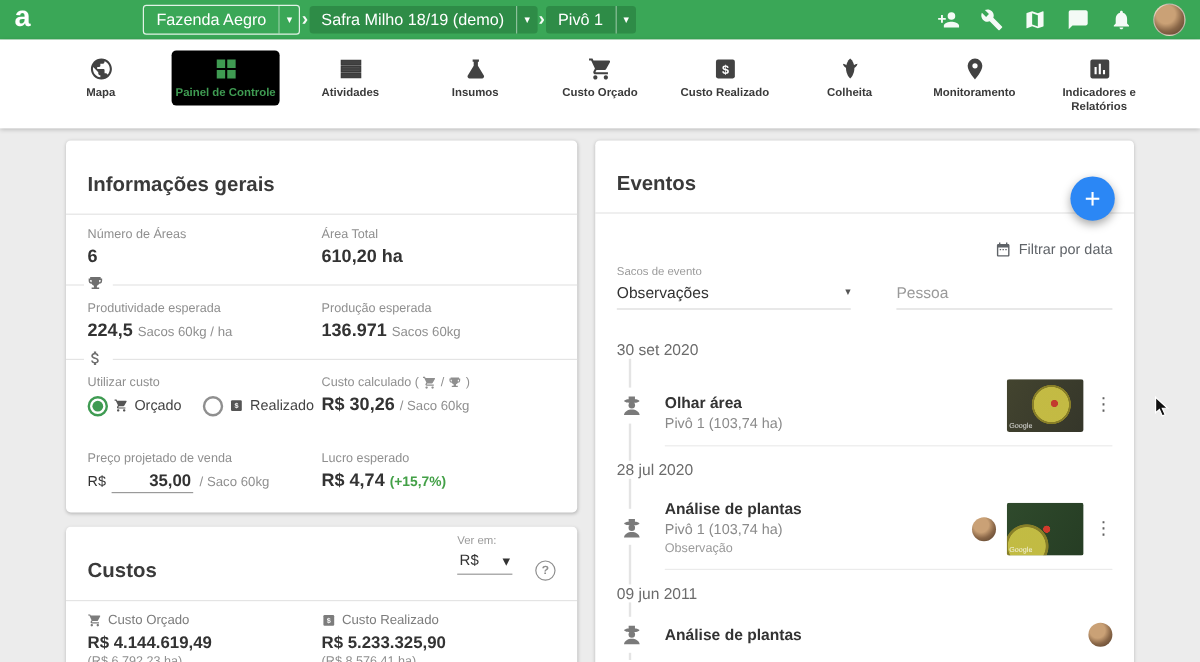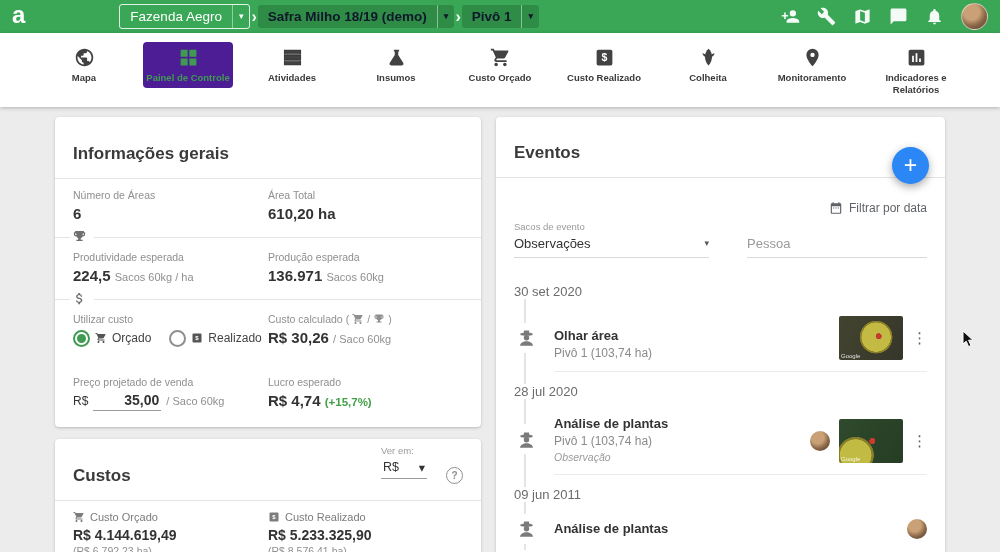--- a/index.html
+++ b/index.html
@@ -7,35 +7,35 @@
          font-family:"Liberation Sans",sans-serif;-webkit-font-smoothing:antialiased;}
 
   
   .topbar{height:33px;background:#3aa757;display:flex;align-items:center;padding:0 12px;gap:8px;}
   .logo{color:#fff;font-size:24px;font-weight:700;line-height:1;margin-top:-3px;cursor:default;}
   .crumbs{display:flex;align-items:center;margin-left:86px;gap:1px;}
   .selbox{height:23px;display:flex;align-items:center;border-radius:3px;font-size:13.5px;cursor:pointer;}
   .selbox .lbl{padding:0 10px;white-space:nowrap;}
   .selbox .caret{padding:0 6px;border-left:1px solid rgba(255,255,255,.45);font-size:9px;line-height:23px;}
   .selbox.farm{border:1px solid rgba(255,255,255,.85);color:#fff;}
-  .selbox.season,.selbox.field{background:#2e8c47;color:#0f172a;font-weight:bold;}
+  .selbox.season,.selbox.field{background:#2e8c47;color:#ffffff;}
   .chev{color:rgba(255,255,255,.95);font-size:16px;font-weight:700;}
   .top-icons{margin-left:auto;display:flex;align-items:center;gap:17px;}
   .ticon{width:19px;height:19px;fill:#fff;opacity:.95;cursor:pointer;}
   .avatar{width:25px;height:25px;border-radius:50%;border:1px solid rgba(255,255,255,.55);
           background:radial-gradient(circle at 38% 32%,#caa176 0 34%,#8a6748 60%,#4e3826 100%);cursor:pointer;}
 
   
   .tabbar{background:#fff;box-shadow:0 1px 4px rgba(0,0,0,.25);display:flex;justify-content:center;
           align-items:flex-start;gap:14px;padding:9px 0 6px;position:relative;z-index:2;}
   .tab{width:86px;display:flex;flex-direction:column;align-items:center;gap:4px;padding:5px 2px 4px;
        border-radius:4px;color:#3a3a3a;cursor:pointer;}
   .tab svg{width:21px;height:21px;fill:#424242;}
   .tab .tlabel{font-size:9.5px;font-weight:700;text-align:center;line-height:1.3;}
-  .tab.active{background:#4c1d95;color:#3f9b52;}
+  .tab.active{background:#000000;color:#3f9b52;}
   .tab.active svg{fill:#3f9b52;}
 
   
   .main{display:flex;gap:15px;padding:10px 55px 0;align-items:flex-start;}
   .col-left{width:440px;display:flex;flex-direction:column;gap:12px;}
   .col-right{flex:1;}
   .card{background:#fff;border-radius:4px;box-shadow:0 1px 3px rgba(0,0,0,.22);}
 
   
   .info-card{padding:13px 18px 16px;}
@@ -96,21 +96,21 @@
   .tdate{font-size:13px;color:#6b6b6b;margin:12px 0 6px;position:relative;z-index:1;background:#fff;
          display:inline-block;padding-right:10px;}
   .tevent{position:relative;display:flex;align-items:flex-end;gap:10px;padding:11px 0;margin-left:40px;
           border-bottom:1px solid #ebebeb;}
   .evicon{position:absolute;left:-40px;top:50%;transform:translateY(-50%);width:24px;height:30px;background:#fff;
           display:flex;align-items:center;justify-content:center;z-index:1;}
   .evicon svg{width:21px;height:21px;fill:#7a7a7a;}
   .einfo{flex:1;min-width:0;}
   .etitle{font-size:13px;font-weight:700;color:#333;margin-bottom:3px;}
   .earea{font-size:12px;color:#8a8a8a;}
-  .enote{font-size:10.5px;color:#9a9a9a;margin-top:3px;font-style:italic;}
+  .enote{font-size:10.5px;color:#9a9a9a;margin-top:3px;}
   .eright{display:flex;align-items:center;gap:9px;}
   .small-avatar{width:20px;height:20px;border-radius:50%;flex:none;
                 background:radial-gradient(circle at 38% 32%,#caa176 0 34%,#8a6748 60%,#4e3826 100%);}
   .thumb{width:64px;height:44px;border-radius:2px;position:relative;overflow:hidden;flex:none;cursor:pointer;}
   .thumb .wm{position:absolute;left:2px;bottom:1px;font-size:6px;color:#fff;opacity:.85;}
   .thumb1{background:
       radial-gradient(circle at 62% 46%,#c23b2e 0 6%,transparent 7%),
       radial-gradient(circle at 58% 48%,rgba(210,200,70,.9) 0 33%,rgba(140,130,40,.95) 34% 37%,transparent 38%),
       linear-gradient(120deg,#43442f,#35362a);}
   .thumb2{background:

